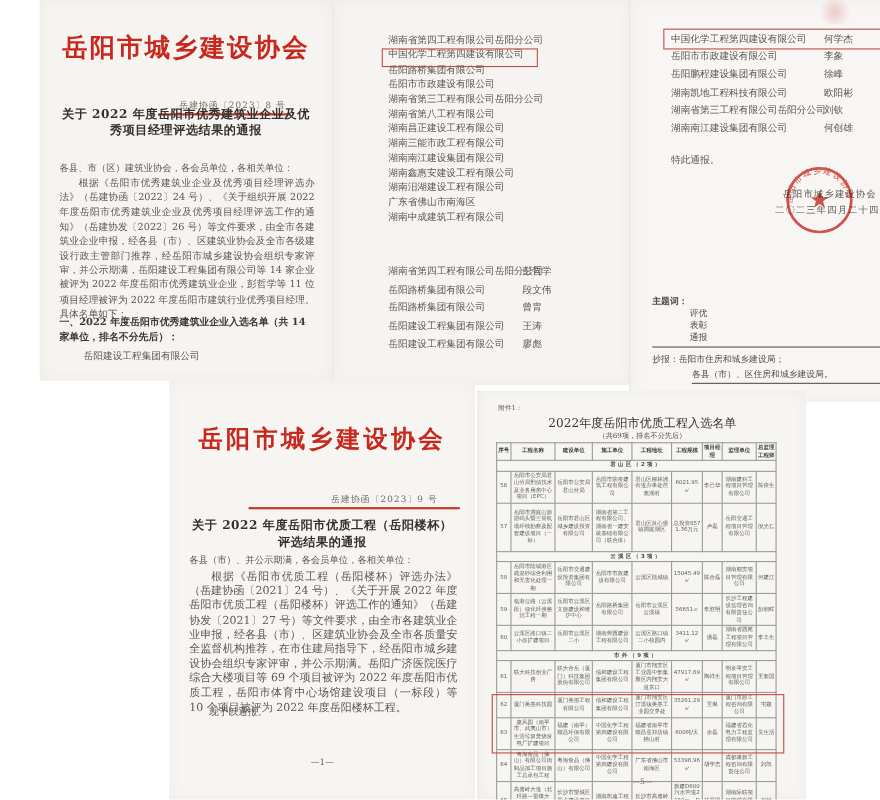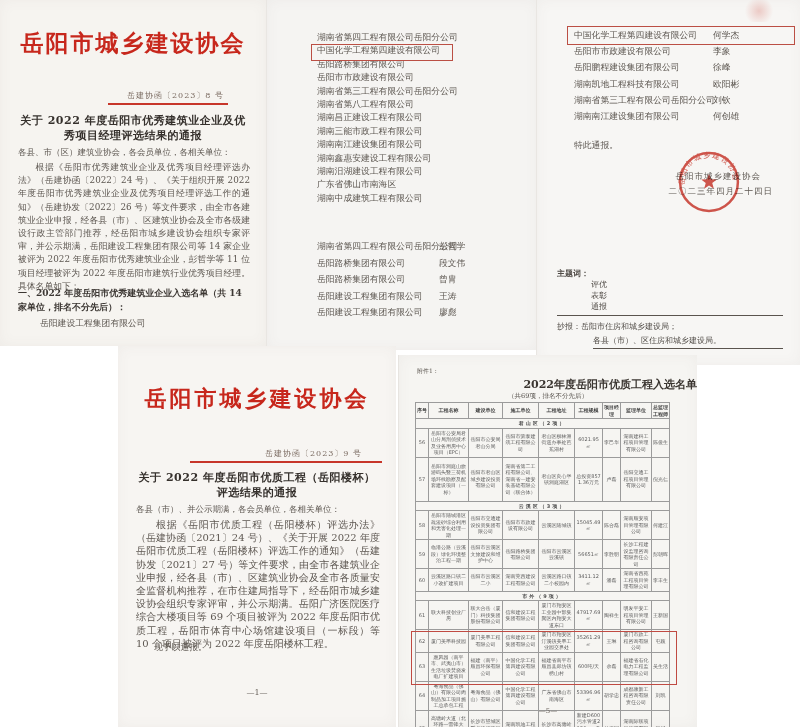--- a/index.html
+++ b/index.html
@@ -1,32 +1,32 @@
 <!DOCTYPE html>
 <html><head>
 <meta charset="utf-8">
 <style>
   html,body{margin:0;padding:0;}
   body{font-family:"DejaVu Serif","Liberation Serif",serif;background:#ffffff;}
   .canvas{position:relative;width:800px;height:727px;background:#ffffff;overflow:hidden;}
-  .page{position:absolute;box-shadow:inset 0 0 14px rgba(90,80,70,.05);}
+  .page{position:absolute;box-shadow:inset 0 0 14px rgba(90,80,70,.05);margin-left:36px;}
   .abs{position:absolute;}
   
   .org-title{margin:0;width:100%;text-align:center;font-weight:bold;color:#c7271c;}
   .docnum{font-size:8px;color:#7a6a60;letter-spacing:1px;}
   .redline{height:2px;background:#c7362a;}
   .doc-title{margin:0;text-align:center;font-weight:bold;color:#35302c;font-size:11px;line-height:15px;letter-spacing:.5px;}
   .txt{color:#5c5650;}
   .smudge{position:absolute;background:radial-gradient(circle,rgba(215,120,110,.35),rgba(215,120,110,0) 70%);}
   
   .p1{left:0;top:0;width:266px;height:346px;background:#f6f4f0;}
   .p1 .org-title{top:28px;left:0;font-size:23px;letter-spacing:2px;}
   .p1 .docnum{top:90px;right:42px;}
   .p1 .redline{top:103px;left:108px;width:120px;}
-  .p1 .doc-title{top:113px;left:14px;right:14px;}
+  .p1 .doc-title{top:96px;left:14px;right:14px;}
   .p1 .salut{top:147px;left:18px;font-size:8.5px;}
   .p1 .body{top:161px;left:18px;width:232px;font-size:8.8px;line-height:13.2px;text-align:justify;text-indent:2em;}
   .p1 .sec{top:286px;left:18px;width:234px;font-size:9px;line-height:14px;font-weight:bold;color:#3c3733;}
   .p1 .firstco{top:318px;left:40px;font-size:8.8px;}
   
   .p2{left:266px;top:0;width:270px;height:350px;background:#f5f4f2;border-left:1px solid #e9e6e2;}
   .p2 .colist{top:31px;left:50px;font-size:8.8px;line-height:13.4px;}
   .p2 .redbox{left:44px;top:44px;width:140px;height:15px;border:1.4px solid #bb4f44;}
   .p2 .sec{top:205px;left:18px;width:238px;font-size:9px;line-height:14px;font-weight:bold;color:#3c3733;}
   .mrow{position:relative;}
@@ -58,21 +58,21 @@
   .p4 .docnum{top:102px;right:34px;}
   .p4 .redline{top:115px;left:72px;width:192px;}
   .p4 .doc-title{top:124px;left:12px;right:12px;}
   .p4 .salut{top:158px;left:18px;font-size:8.5px;}
   .p4 .body{top:172px;left:18px;width:244px;font-size:10px;line-height:13.2px;text-align:justify;text-indent:2em;}
   .p4 .closing{top:296px;left:36px;font-size:8.8px;}
   .p4 .pagenum{top:342px;left:0;width:100%;text-align:center;font-size:8px;color:#6b645e;}
   
   .p5{left:398px;top:355px;width:298px;height:372px;background:#f6f5f2;border-left:1px solid #e7e4e0;}
   .p5 .attach{top:12px;left:18px;font-size:6px;}
-  .p5 .t-title{top:22px;left:0;width:100%;text-align:right;font-size:11px;font-weight:bold;color:#3a3530;}
+  .p5 .t-title{top:22px;left:0;width:100%;text-align:center;font-size:11px;font-weight:normal;color:#3a3530;}
   .p5 .t-sub{top:37px;left:0;width:100%;text-align:center;font-size:6.5px;color:#55504b;}
   .p5 table{position:absolute;top:47px;left:16px;width:254px;border-collapse:collapse;table-layout:fixed;font-size:5px;line-height:1.3;color:#5c5c5c;font-family:"DejaVu Sans","Liberation Sans",sans-serif;}
   .p5 th,.p5 td{border:1px solid #9b9b9b;padding:1px;word-break:break-all;text-align:center;vertical-align:middle;font-weight:normal;}
   .p5 th{font-weight:bold;color:#444;}
   .p5 tr.sec-row td{font-weight:bold;letter-spacing:2px;color:#4a4a4a;}
   .hdr{height:16px;} .hsec{height:9px;}
   .h28{height:28px;} .h44{height:44px;} .h24{height:24px;} .h26{height:26px;} .h20{height:20px;} .h22{height:22px;}
   .hlbox{left:12px;top:276px;width:264px;height:52px;border:1.6px solid #c04a42;pointer-events:none;}
   .p5 .pagenum{top:352px;left:0;width:100%;text-align:center;font-size:7px;color:#6b645e;}
 </style>

